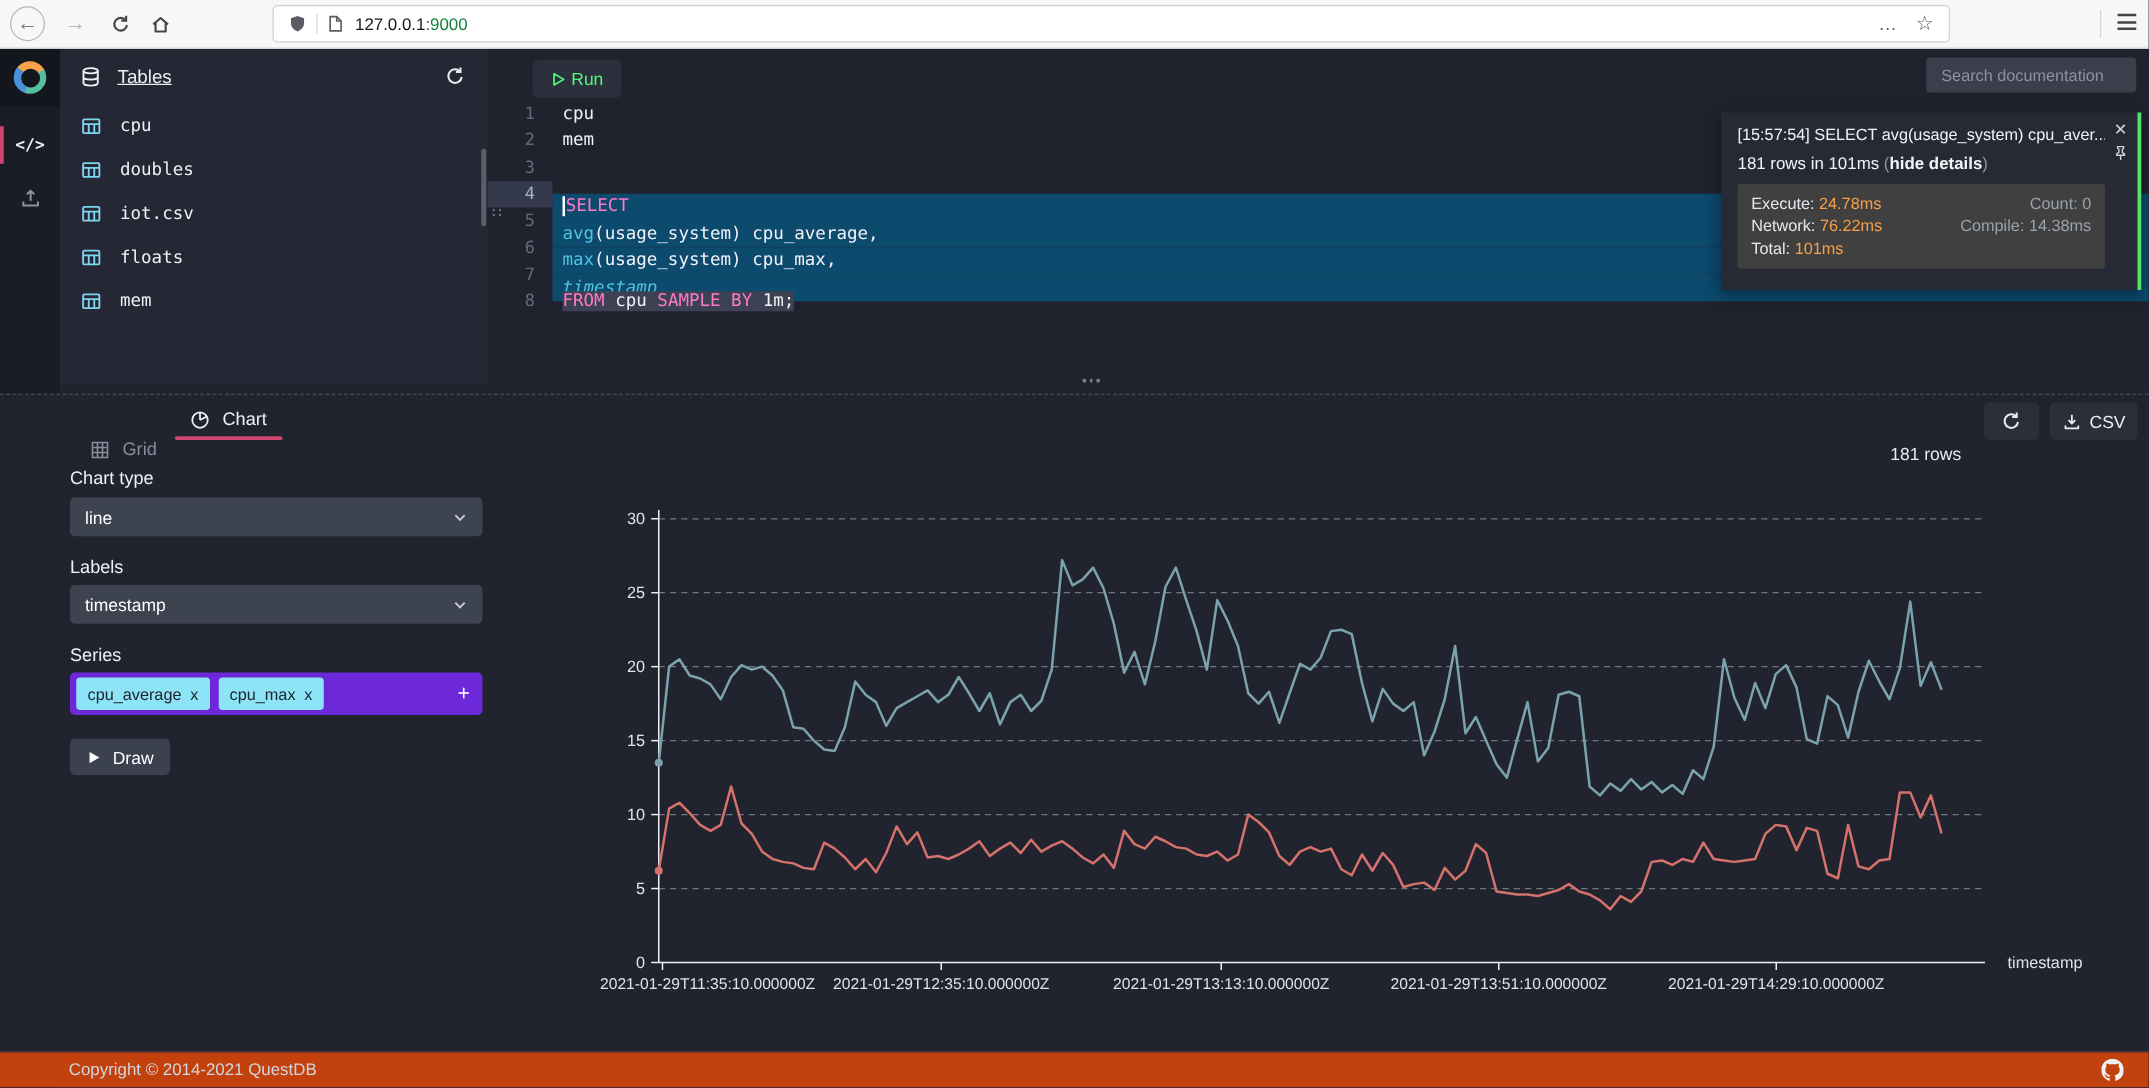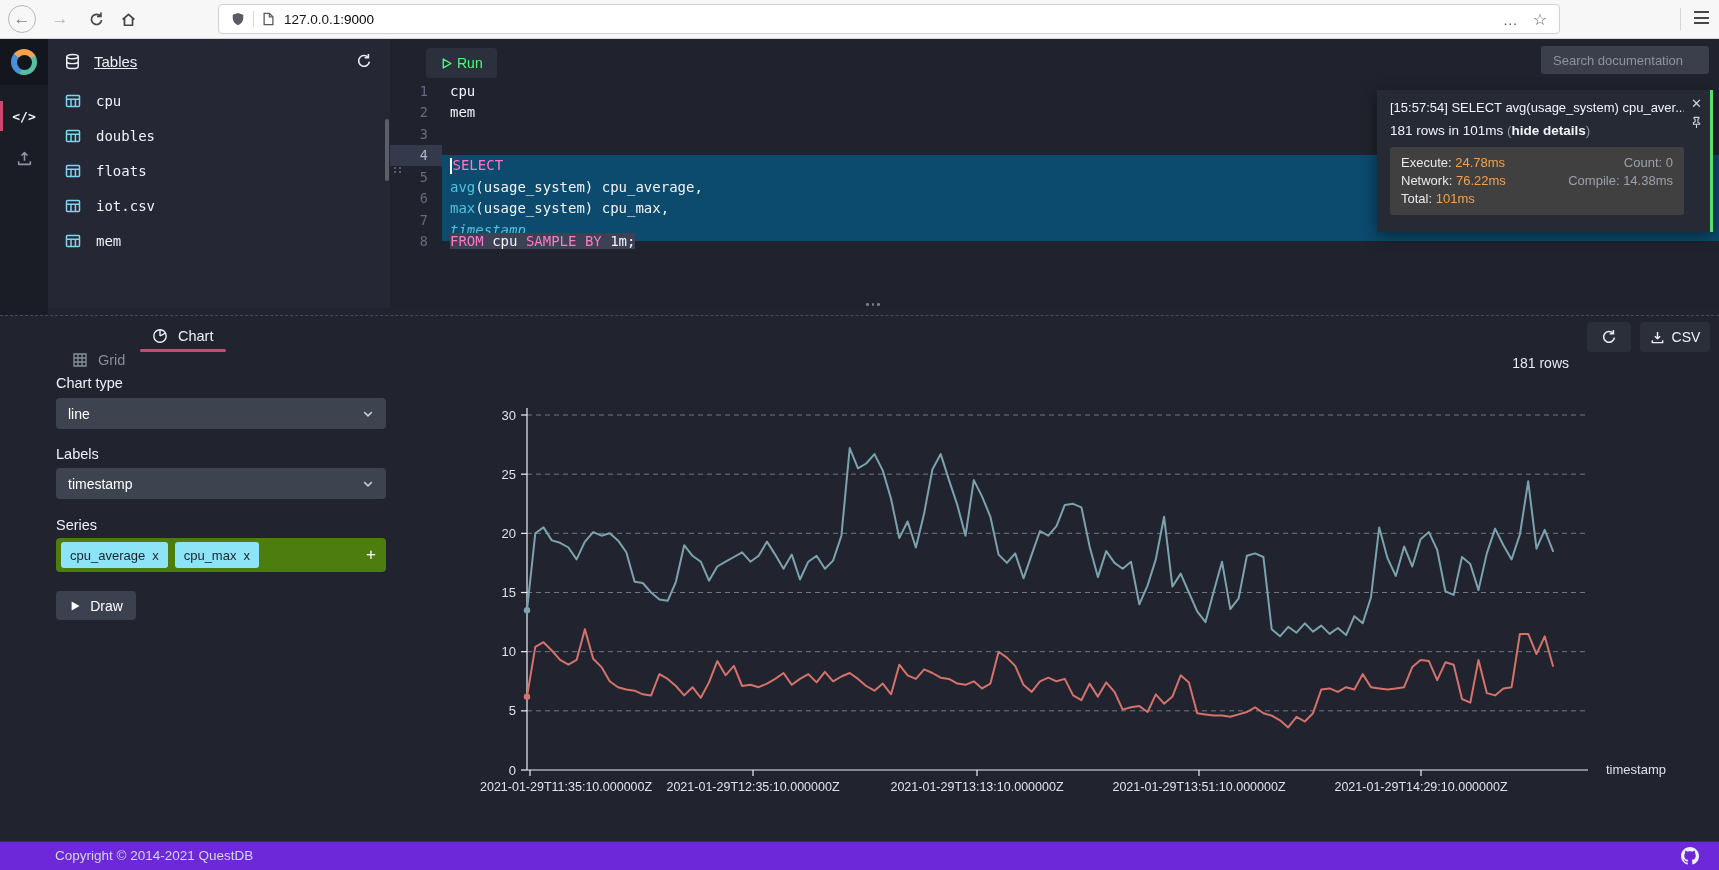--- a/index.html
+++ b/index.html
@@ -15,21 +15,21 @@
     border-radius:4px; }
   #back-btn { left:8px; border:1px solid #b6b6bd; border-radius:50%; color:#7d7d85; }
   #fwd-btn  { left:46px; color:#b4b4bb; }
   #reload-btn { left:82px; }
   #home-btn { left:114px; }
   #urlbar { position:absolute; left:218px; top:4px; width:1342px; height:30px;
     background:#ffffff; border:1px solid #d0d0d6; border-radius:4px;
     display:flex; align-items:center; }
   #urlbar .sep { width:1px; height:16px; background:#d8d8dc; margin:0 8px; }
   #url-text { font-size:13.5px; color:#15141a; }
-  #url-text .port { color:#000000; }
+  #url-text .port { color:#15803d; }
   #urlbar-right { margin-left:auto; display:flex; align-items:center; gap:14px;
     padding-right:12px; color:#5b5b66; }
   #chrome-sep { position:absolute; left:1680px; top:8px; width:1px; height:22px; background:#d4d4d9; }
   #hamburger { position:absolute; left:1694px; top:11px; display:flex; flex-direction:column; gap:3.5px; }
   #hamburger i { display:block; width:15px; height:2px; background:#45454c; }
 
   
   #rail { position:absolute; left:0; top:39px; width:48px; height:831px; background:#1a1d26; }
   #logo-cell { position:absolute; left:0; top:0; width:48px; height:46px;
     background:#14161d; display:flex; align-items:center; justify-content:center; }
@@ -124,34 +124,34 @@
 
   .ctl-label { position:absolute; left:56px; color:#eef0f4; font-size:14.5px; }
   .dropdown { position:absolute; left:56px; width:330px; height:31px; background:#3e4350;
     border-radius:4px; display:flex; align-items:center; padding:0 12px; color:#ffffff;
     font-size:14px; }
   .dropdown .chev { margin-left:auto; color:#c9cdd6; }
   #ctl-type-label { top:59px; }   #ctl-type-dd { top:82px; }
   #ctl-labels-label { top:130px; } #ctl-labels-dd { top:152px; }
   #ctl-series-label { top:201px; }
   #series-box { position:absolute; left:56px; top:222px; width:330px; height:34px;
-    background:#4d7c0f; border-radius:4px; display:flex; align-items:center; gap:7px;
+    background:#6d28d9; border-radius:4px; display:flex; align-items:center; gap:7px;
     padding:0 10px 0 5px; }
   .chip { height:26px; background:#8de4f6; color:#1e222c; border-radius:3px;
     display:flex; align-items:center; padding:0 9px; font-size:13px; gap:7px; }
   .chip .x { cursor:pointer; }
   #series-add { margin-left:auto; color:#ffffff; font-size:17px; }
   #draw-btn { position:absolute; left:56px; top:275px; width:80px; height:29px;
     background:#3c4150; border-radius:4px; display:flex; align-items:center; justify-content:center;
     gap:9px; color:#ffffff; font-size:14px; }
 
   #chart-svg { position:absolute; left:400px; top:80px; }
 
   
-  #footer { position:absolute; left:0; top:841px; width:1719px; height:29px; background:#6d28d9;
+  #footer { position:absolute; left:0; top:841px; width:1719px; height:29px; background:#c2410c;
     border-top:1px solid #31343f; }
   #copyright { position:absolute; left:55px; top:6px; color:#d3d6de; font-size:13.5px; }
   #github { position:absolute; right:20px; top:5px; color:#eef0f4; }
 
   svg { display:block; }
 </style>
 </head>
 <body>
 
 <div id="stage">
@@ -240,28 +240,28 @@
             <rect x="1.5" y="2.5" width="13" height="11" rx="1" fill="none" stroke="currentColor" stroke-width="1.5"></rect>
             <path d="M1.5 6.3h13M6 6.3v7.2M10.4 6.3v7.2" fill="none" stroke="currentColor" stroke-width="1.5"></path>
           </svg>
           <span>doubles</span>
         </div>
         <div class="table-row">
           <svg width="16" height="16" viewBox="0 0 16 16">
             <rect x="1.5" y="2.5" width="13" height="11" rx="1" fill="none" stroke="currentColor" stroke-width="1.5"></rect>
             <path d="M1.5 6.3h13M6 6.3v7.2M10.4 6.3v7.2" fill="none" stroke="currentColor" stroke-width="1.5"></path>
           </svg>
-          <span>floats</span>
+          <span>iot.csv</span>
         </div>
         <div class="table-row">
           <svg width="16" height="16" viewBox="0 0 16 16">
             <rect x="1.5" y="2.5" width="13" height="11" rx="1" fill="none" stroke="currentColor" stroke-width="1.5"></rect>
             <path d="M1.5 6.3h13M6 6.3v7.2M10.4 6.3v7.2" fill="none" stroke="currentColor" stroke-width="1.5"></path>
           </svg>
-          <span>iot.csv</span>
+          <span>floats</span>
         </div>
         <div class="table-row">
           <svg width="16" height="16" viewBox="0 0 16 16">
             <rect x="1.5" y="2.5" width="13" height="11" rx="1" fill="none" stroke="currentColor" stroke-width="1.5"></rect>
             <path d="M1.5 6.3h13M6 6.3v7.2M10.4 6.3v7.2" fill="none" stroke="currentColor" stroke-width="1.5"></path>
           </svg>
           <span>mem</span>
         </div>
       </div>
     <div id="tables-scrollbar"></div>

